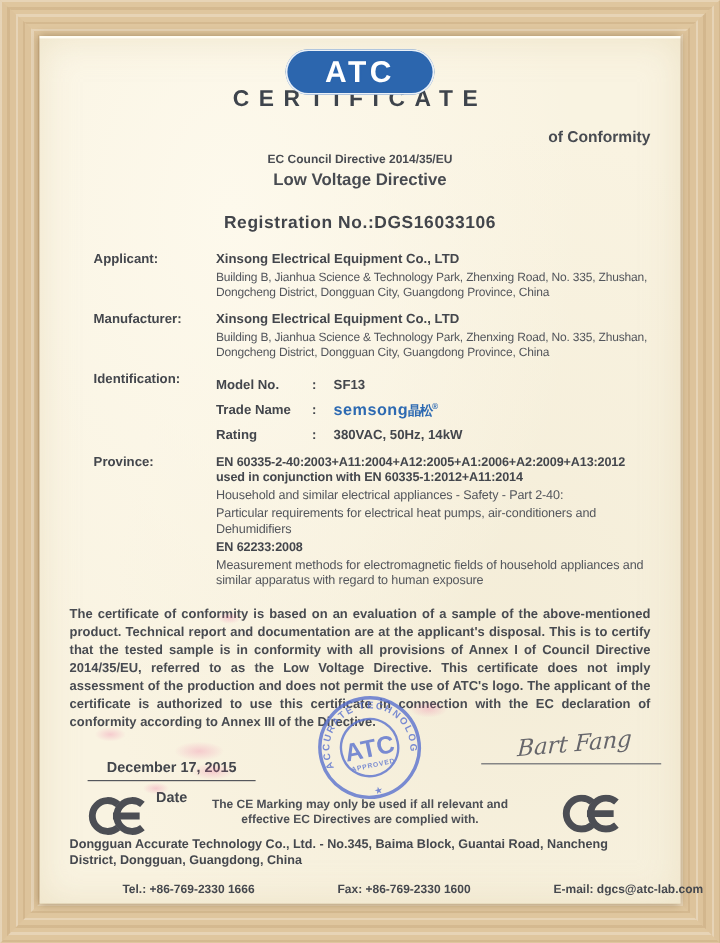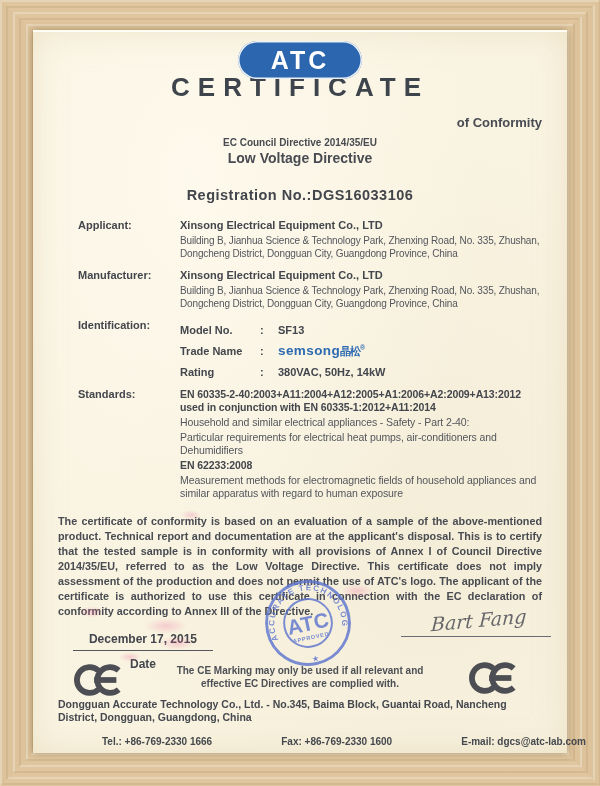--- a/index.html
+++ b/index.html
@@ -26,21 +26,21 @@
 
   .flow{position:relative;padding:0 25px;}
 
   
   .logo-pill{width:124px;height:38px;margin:9px auto 0;border-radius:19px;background:#2c66ae;
     display:flex;align-items:center;justify-content:center;position:relative;z-index:2;
     box-shadow:0 0 0 1.5px rgba(255,255,255,.9) inset;}
   .logo-pill span{color:#fff;font-weight:bold;font-size:25px;letter-spacing:3px;
     text-shadow:0 0 1px #2c66ae;}
   .cert-title{position:relative;z-index:1;margin:-7px 0 0;text-align:center;
-    font-size:26px;font-weight:bold;letter-spacing:8px;color:#3e444c;}
+    font-size:19px;font-weight:bold;letter-spacing:8px;color:#3e444c;}
   .subtitle{margin-top:12px;text-align:right;font-size:13px;font-weight:bold;color:#484b51;}
   .directive{margin-top:7px;text-align:center;font-size:10px;font-weight:bold;color:#484b51;}
   .directive2{margin-top:2px;text-align:center;font-size:14px;font-weight:bold;color:#484b51;}
   .registration{margin-top:21px;text-align:center;font-size:14.5px;font-weight:bold;
     letter-spacing:.5px;color:#42454b;}
 
   
   .info{margin-top:16px;}
   .row{display:grid;grid-template-columns:102px 1fr;margin-bottom:9px;gap:20px;}
   .label{padding-left:20px;font-size:11px;font-weight:bold;color:#43464c;}
@@ -138,21 +138,21 @@
             </div>
             <div class="idrow">
               <span>Rating</span>
               <span>:</span>
               <span>380VAC, 50Hz, 14kW</span>
             </div>
           </div>
         </div>
 
         <div class="row">
-          <div class="label">Standards:</div>
+          <div class="label">Province:</div>
           <div class="std">
             <p class="b">EN 60335-2-40:2003+A11:2004+A12:2005+A1:2006+A2:2009+A13:2012 used in conjunction with EN 60335-1:2012+A11:2014</p>
             <p>Household and similar electrical appliances - Safety - Part 2-40:</p>
             <p>Particular requirements for electrical heat pumps, air-conditioners and Dehumidifiers</p>
             <p class="b">EN 62233:2008</p>
             <p>Measurement methods for electromagnetic fields of household appliances and similar apparatus with regard to human exposure</p>
           </div>
         </div>
       </div>
 

